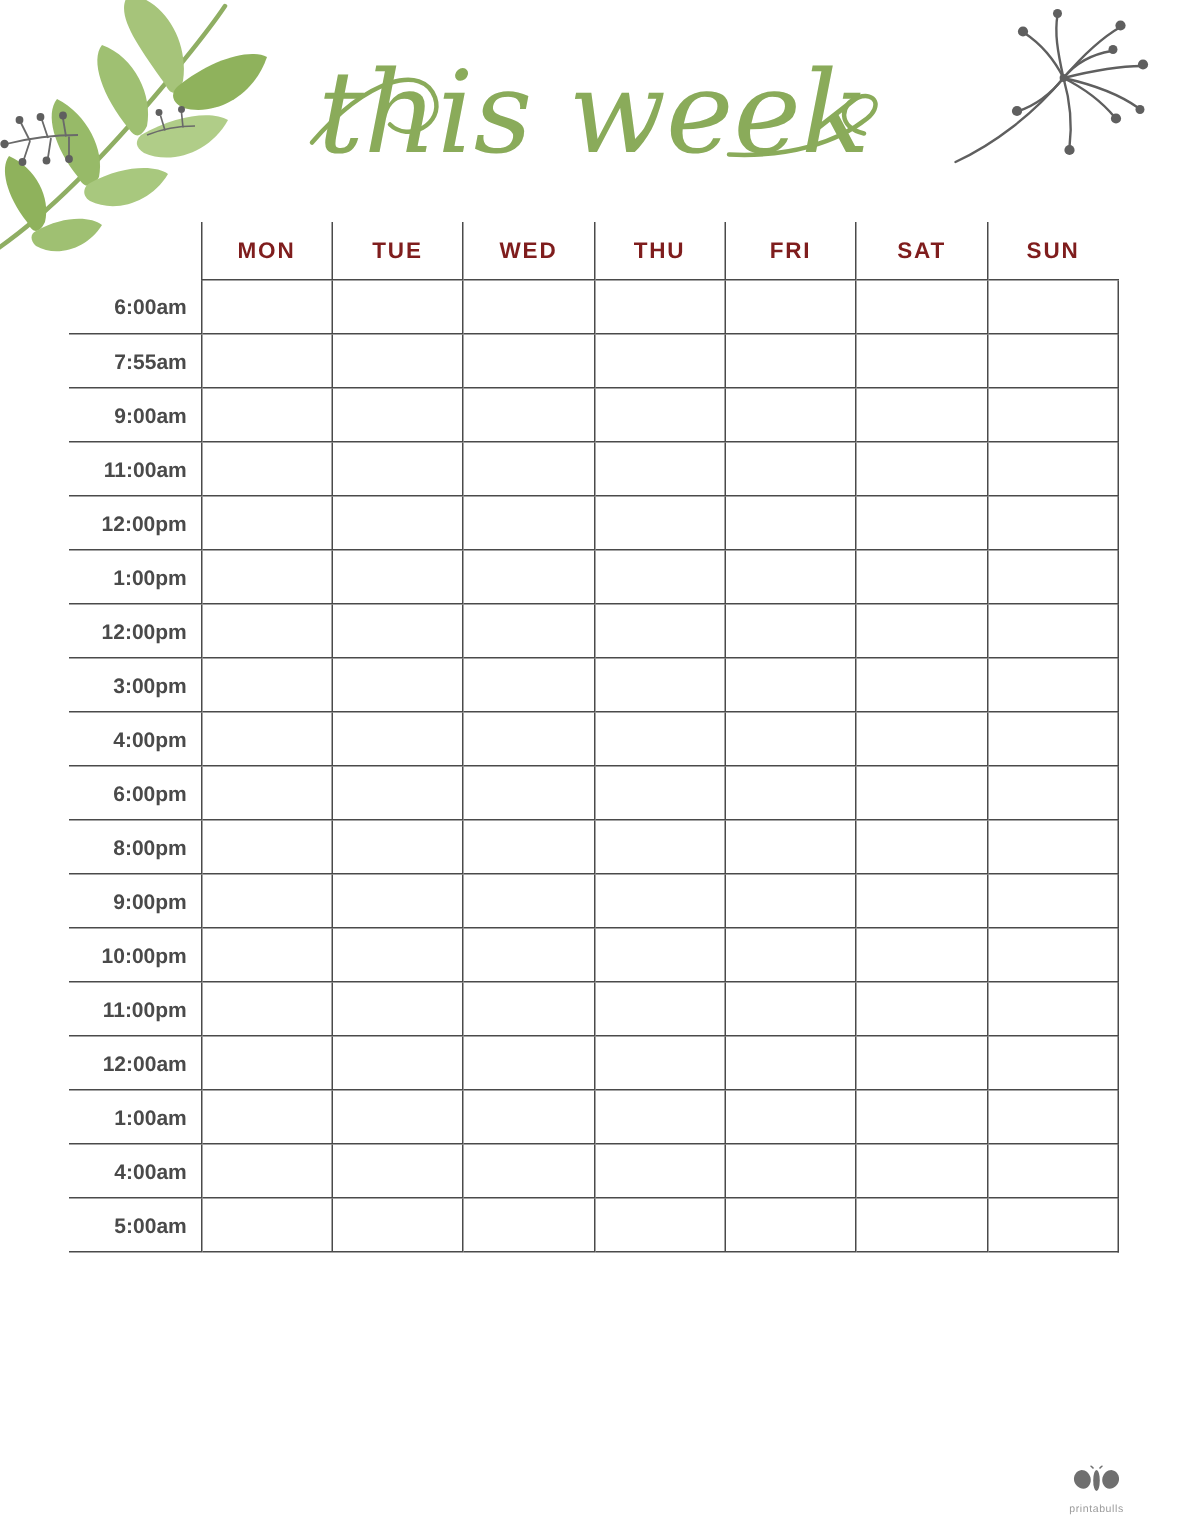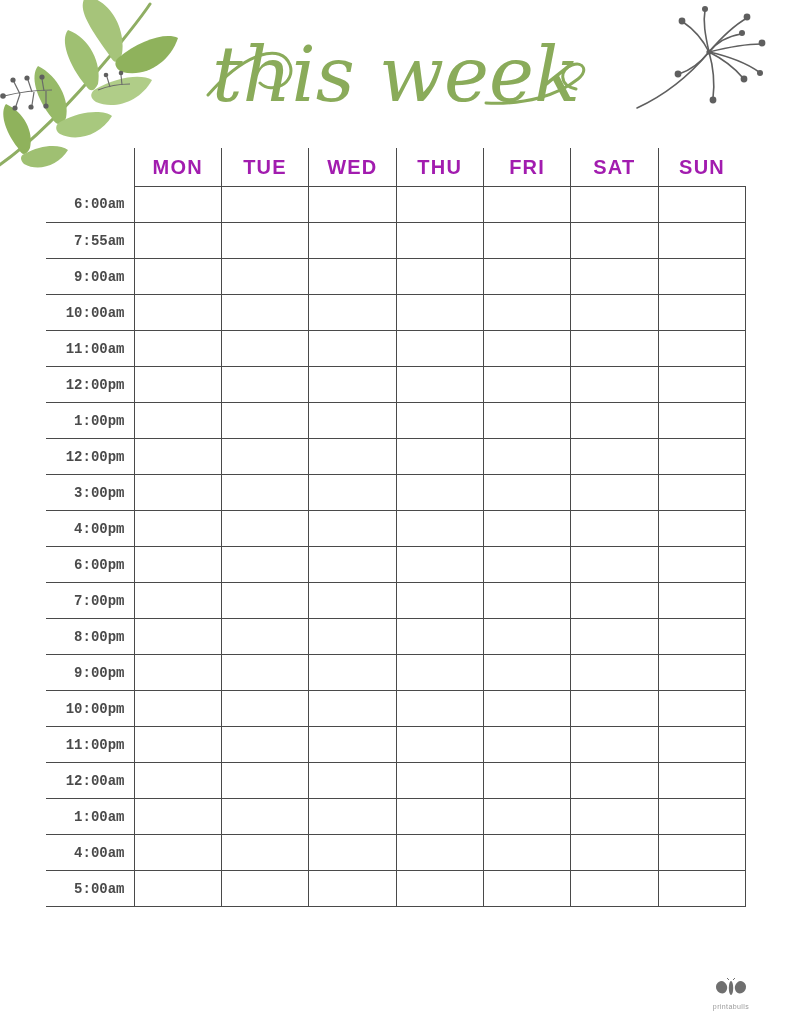--- a/index.html
+++ b/index.html
@@ -59,24 +59,24 @@
     left: 46px;
     top: 148px;
     width: 700px;
     border-collapse: collapse;
     table-layout: fixed;
   }
   .planner col.time-col { width: 88px; }
 
   .planner th.dow {
     height: 36px;
-    font-size: 20px;
+    font-size: 15px;
     font-weight: bold;
     letter-spacing: 1.2px;
-    color: #a21caf;
+    color: #7f1d1d;
     text-align: center;
     vertical-align: middle;
     border-bottom: 1.6px solid #4a4a4a;
     border-left: 1.3px solid #4a4a4a;
   }
   .planner th.dow.first-day { border-left: 1.6px solid #4a4a4a; }
   .planner th.corner {
     border: none;
     height: 36px;
   }
@@ -84,21 +84,20 @@
   .planner td.time {
     height: 33px;
     font-size: 14px;
     font-weight: bold;
     color: #4a4a4a;
     text-align: right;
     padding-right: 9px;
     vertical-align: middle;
     border-bottom: 1.5px solid #4a4a4a;
     white-space: nowrap;
-    font-family: Liberation Mono, monospace;
   }
   .planner td.slot {
     border-left: 1.3px solid #4a4a4a;
     border-bottom: 1.5px solid #4a4a4a;
     height: 33px;
   }
   .planner td.slot.first-day { border-left: 1.6px solid #4a4a4a; }
   .planner td.slot.last-day { border-right: 1.6px solid #4a4a4a; }
 
   
@@ -252,30 +251,20 @@
         <td class="time">9:00am</td>
         <td class="slot first-day"></td>
         <td class="slot"></td>
         <td class="slot"></td>
         <td class="slot"></td>
         <td class="slot"></td>
         <td class="slot"></td>
         <td class="slot last-day"></td>
       </tr>
     <tr>
-        <td class="time">10:00am</td>
-        <td class="slot first-day"></td>
-        <td class="slot"></td>
-        <td class="slot"></td>
-        <td class="slot"></td>
-        <td class="slot"></td>
-        <td class="slot"></td>
-        <td class="slot last-day"></td>
-      </tr>
-    <tr>
         <td class="time">11:00am</td>
         <td class="slot first-day"></td>
         <td class="slot"></td>
         <td class="slot"></td>
         <td class="slot"></td>
         <td class="slot"></td>
         <td class="slot"></td>
         <td class="slot last-day"></td>
       </tr>
     <tr>
@@ -323,30 +312,20 @@
         <td class="slot first-day"></td>
         <td class="slot"></td>
         <td class="slot"></td>
         <td class="slot"></td>
         <td class="slot"></td>
         <td class="slot"></td>
         <td class="slot last-day"></td>
       </tr>
     <tr>
         <td class="time">6:00pm</td>
-        <td class="slot first-day"></td>
-        <td class="slot"></td>
-        <td class="slot"></td>
-        <td class="slot"></td>
-        <td class="slot"></td>
-        <td class="slot"></td>
-        <td class="slot last-day"></td>
-      </tr>
-    <tr>
-        <td class="time">7:00pm</td>
         <td class="slot first-day"></td>
         <td class="slot"></td>
         <td class="slot"></td>
         <td class="slot"></td>
         <td class="slot"></td>
         <td class="slot"></td>
         <td class="slot last-day"></td>
       </tr>
     <tr>
         <td class="time">8:00pm</td>

